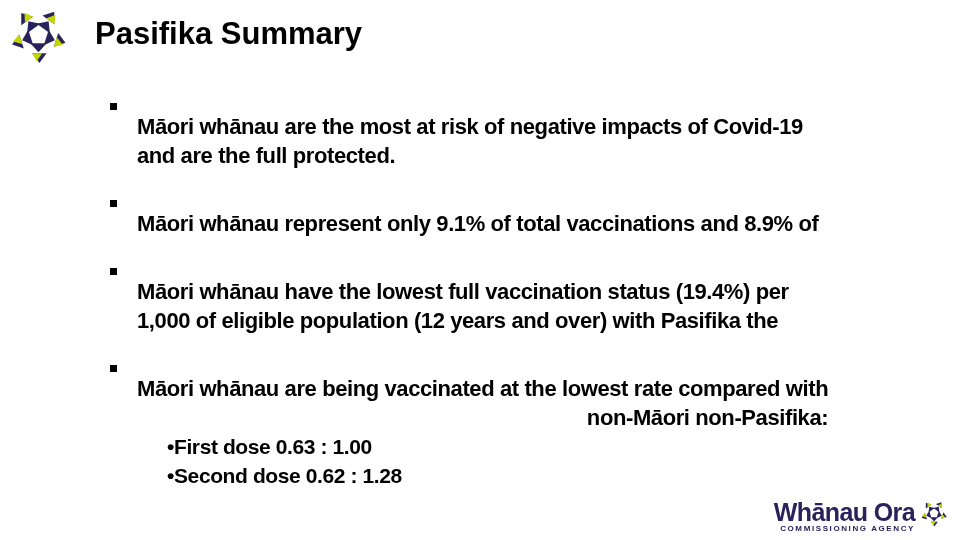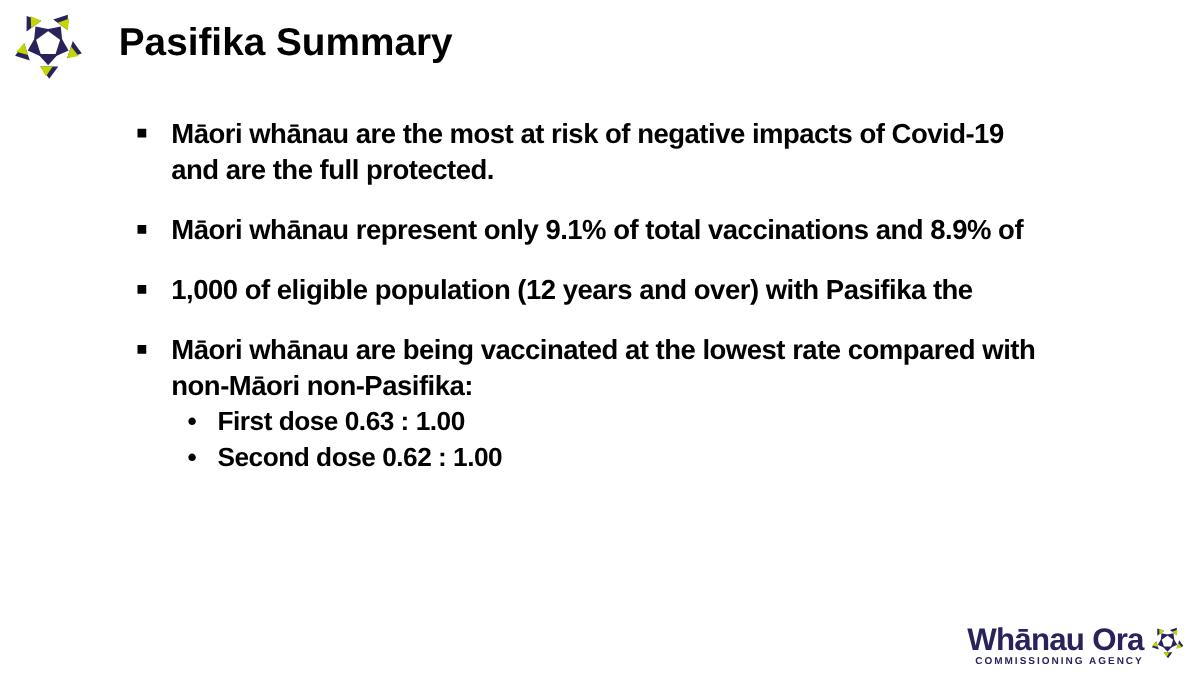--- a/index.html
+++ b/index.html
@@ -41,39 +41,40 @@
 
   .content {
     position: absolute;
     left: 108px;
     top: 92px;
   }
   .bullet {
     display: flex;
     margin-bottom: 19px;
   }
-  .bullet:last-child { margin-bottom: 0; }
+  .bullet:last-child { margin-bottom: 0; text-align: right; }
   .marker-col {
     width: 29px;
     flex: 0 0 29px;
     padding-top: 11px;
   }
   .square-marker {
     width: 7px;
     height: 7px;
     background: var(--text);
     display: block;
     margin-left: 2px;
   }
   .bullet-text {
     font-size: 22px;
     font-weight: bold;
     line-height: 29px;
     letter-spacing: -0.4px;
     white-space: nowrap;
+    margin-top: 20px;
   }
   .sub-bullet {
     display: flex;
     font-size: 21px;
     line-height: 29px;
   }
   .dot-col {
     flex: 0 0 37px;
     width: 37px;
     padding-left: 13px;
@@ -153,38 +154,39 @@
       <div class="bullet-text">
         <div>Māori whānau represent only 9.1% of total vaccinations and 8.9% of</div>
       </div>
     </div>
 
     <div class="bullet">
       <div class="marker-col">
           <span class="square-marker"></span>
         </div>
       <div class="bullet-text">
+        <div>Māori whānau have the lowest full vaccination status (19.4%) per</div>
         <div>1,000 of eligible population (12 years and over) with Pasifika the</div>
       </div>
     </div>
 
     <div class="bullet">
       <div class="marker-col">
           <span class="square-marker"></span>
         </div>
       <div class="bullet-text">
         <div>Māori whānau are being vaccinated at the lowest rate compared with</div>
         <div>non-Māori non-Pasifika:</div>
         <div class="sub-bullet">
           <div class="dot-col">•</div>
           <div>First dose 0.63 : 1.00</div>
         </div>
         <div class="sub-bullet">
           <div class="dot-col">•</div>
-          <div>Second dose 0.62 : 1.00</div>
+          <div>Second dose 0.62 : 1.28</div>
         </div>
       </div>
     </div>
 
   </div>
 
   <div class="footer-logo">
     <div class="footer-text">
       <div class="footer-name">Whānau Ora</div>
       <div class="footer-sub">COMMISSIONING AGENCY</div>

